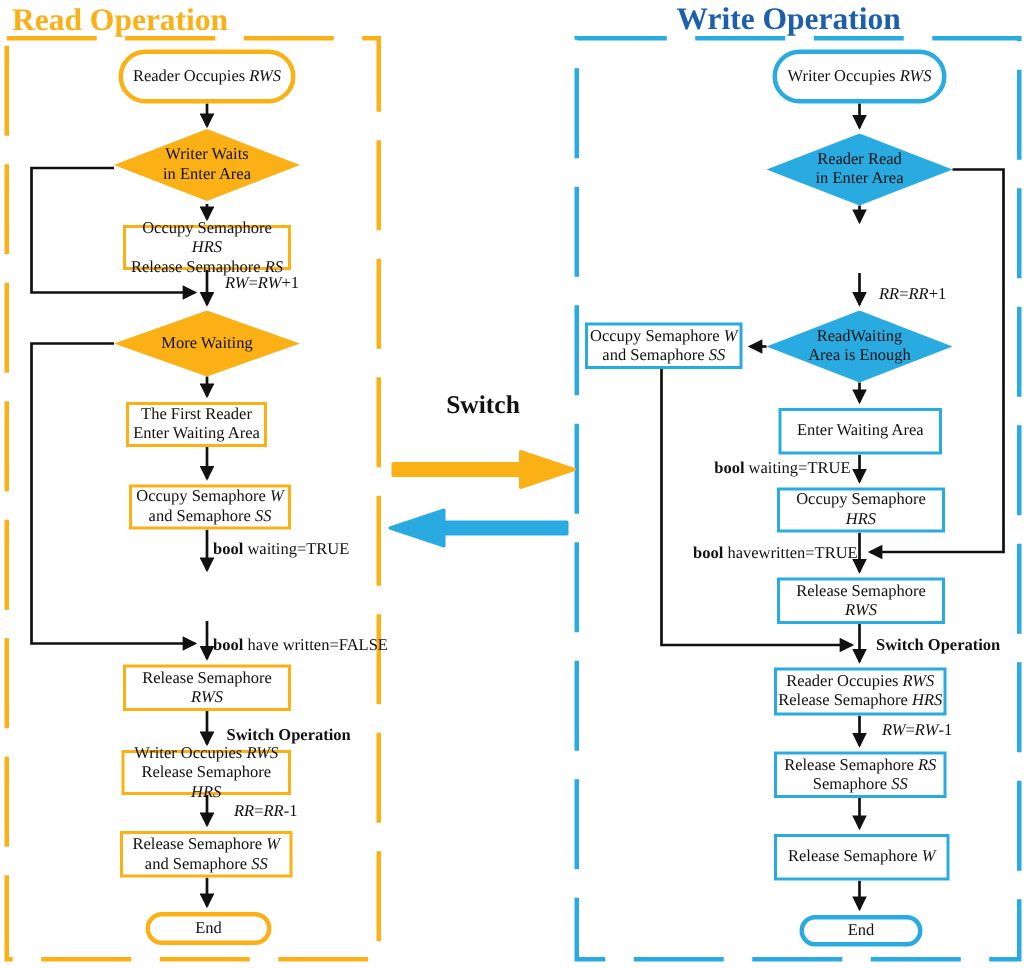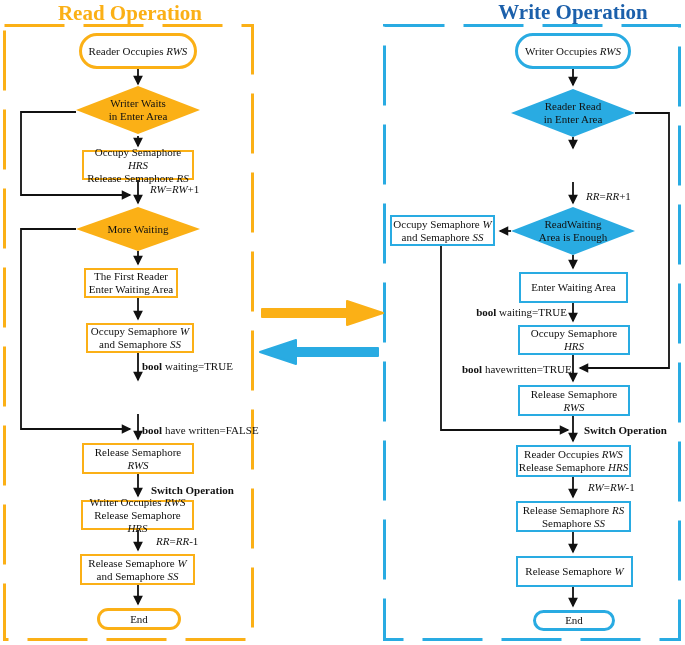--- a/index.html
+++ b/index.html
@@ -2,21 +2,21 @@
 <html style="--orange: #FBB016; --cyan: #29ABE2; --titleblue: #1C60AB;"><head>
 <meta charset="utf-8">
 <style>
   html,body{margin:0;padding:0;background:#fff;}
   .canvas{
     position:relative;width:685px;height:645px;background:#fff;overflow:hidden;
     font-family:"Liberation Serif","DejaVu Serif",serif;color:#111;
   }
   .canvas svg{position:absolute;left:0;top:0;}
   .flow-title{
-    position:absolute;text-align:center;font-weight:bold;font-size:21px;line-height:22px;
+    position:absolute;font-weight:bold;font-size:21px;line-height:22px;
   }
   .flow-title.read{left:8px;top:2px;width:244px;color:var(--orange);}
   .flow-title.write{left:451px;top:1px;width:244px;color:var(--titleblue);}
   .node{
     position:absolute;box-sizing:border-box;display:flex;flex-direction:column;
     align-items:center;justify-content:center;text-align:center;
     font-size:11px;line-height:13px;background:#fff;
   }
   .process{border:2.5px solid;}
   .process.o{border-color:var(--orange);}
@@ -88,20 +88,21 @@
     </g>
 
     <polygon class="bigO" points="262,309 347,309 347,301 383,313 347,325 347,317 262,317"></polygon>
     <polygon class="bigB" points="378,348 296,348 296,340 260,352 296,364 296,356 378,356"></polygon>
   </svg>
 
   <div class="flow-title read">Read Operation</div>
   <div class="flow-title write">Write Operation</div>
 
   <div class="switch-center">
+    <div>Switch</div>
   </div>
 
   <div class="node terminal o" style="left:79px;top:33px;width:118px;height:36px">
       <div>Reader Occupies <i>RWS</i></div>
     </div>
   <div class="node decision" style="left:76px;top:86px;width:124px;height:48px">
       <div>Writer Waits</div>
       <div>in Enter Area</div>
     </div>
   <div class="node process o" style="left:82px;top:150px;width:112px;height:30px">

